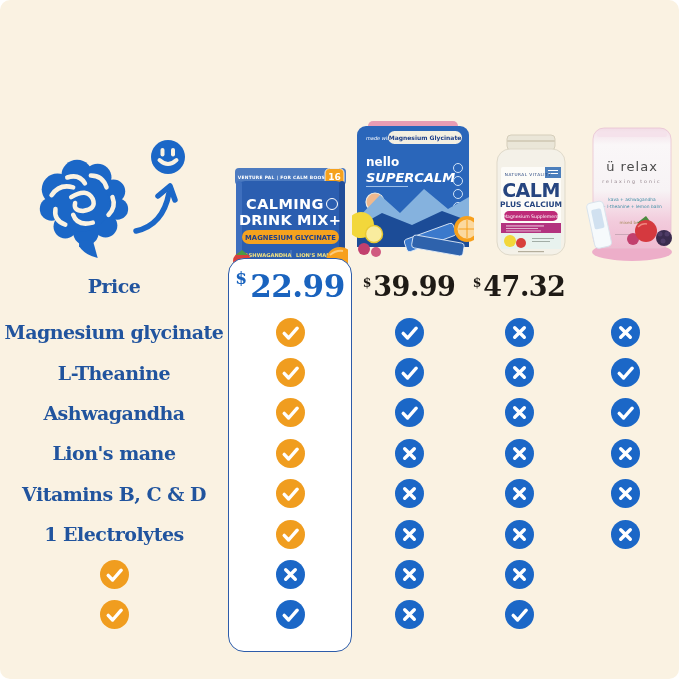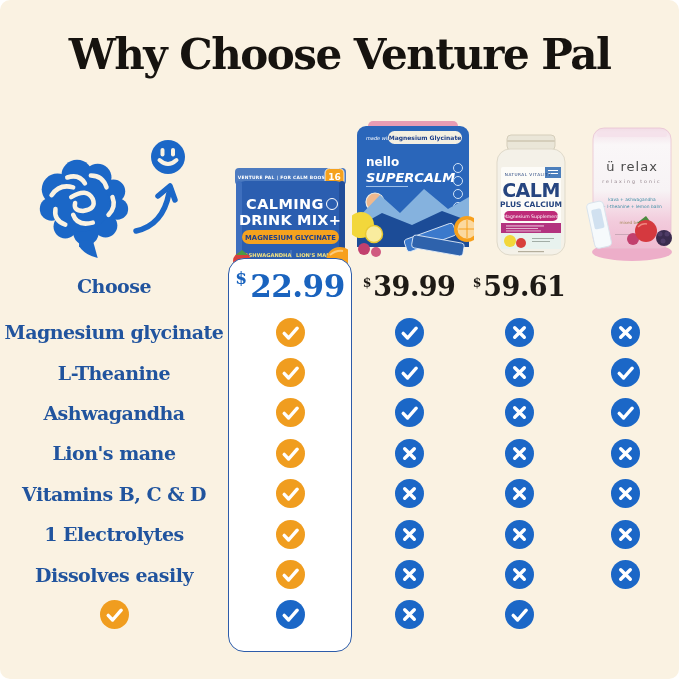--- a/index.html
+++ b/index.html
@@ -36,21 +36,20 @@
   .price .amt{font-size:27px;letter-spacing:-0.5px;}
   .price.main{color:var(--price-blue,#1A63BE);}
   .price.main .cur{font-size:17px;vertical-align:13px;margin-right:3px;}
   .price.main .amt{font-size:31px;}
 </style>
 </head>
 <body>
 
 <div class="canvas">
 
-  <h1 class="title">Why Choose Venture Pal</h1>
 
   <div class="decor">
     <svg class="brain-svg" width="108" height="112" viewBox="0 0 110 112">
       <g class="b-fill">
         <circle cx="30" cy="40" r="16"></circle>
           <circle cx="50" cy="26" r="16"></circle>
           <circle cx="71" cy="28" r="14"></circle>
         <circle cx="87" cy="42" r="12"></circle>
           <circle cx="91" cy="60" r="11"></circle>
           <circle cx="79" cy="77" r="12"></circle>
@@ -213,29 +212,29 @@
           <rect x="3.5" y="7" width="10" height="20" rx="2" fill="#BDD4EA" opacity="0.65"></rect>
         </g>
       </svg>
     </div>
   </div>
 
   <div class="highlight-box"></div>
 
   <div class="table">
     <div class="trow price-row">
-      <div class="feat-label">Choose</div>
+      <div class="feat-label">Price</div>
       <div class="cell">
           <span class="price main"><span class="cur">$</span><span class="amt">22.99</span></span>
         </div>
       <div class="cell">
           <span class="price"><span class="cur">$</span><span class="amt">39.99</span></span>
         </div>
       <div class="cell">
-          <span class="price"><span class="cur">$</span><span class="amt">59.61</span></span>
+          <span class="price"><span class="cur">$</span><span class="amt">47.32</span></span>
         </div>
     </div>
     <div id="feature-rows">
         <div class="trow">
           <div class="feat-label">Magnesium glycinate</div>
           <div class="cell">
             <svg width="29" height="29" viewBox="0 0 29 29">
               <circle cx="14.5" cy="14.5" r="14.5" fill="#F09D1F"></circle>
               <path d="M8.2 15.4l4.4 4.6 8.6-9.8" fill="none" stroke="#fff" stroke-width="3.4" stroke-linecap="round" stroke-linejoin="round"></path>
             </svg>
@@ -388,21 +387,20 @@
             </svg>
           </div>
           <div class="cell">
             <svg width="29" height="29" viewBox="0 0 29 29">
               <circle cx="14.5" cy="14.5" r="14.5" fill="#1B67C7"></circle>
               <path d="M9.7 9.7l9.6 9.6M19.3 9.7l-9.6 9.6" fill="none" stroke="#fff" stroke-width="3.4" stroke-linecap="round"></path>
             </svg>
           </div>
         </div>
         <div class="trow">
-          <div class="feat-label">Dissolves easily</div>
           <div class="cell">
             <svg width="29" height="29" viewBox="0 0 29 29">
               <circle cx="14.5" cy="14.5" r="14.5" fill="#F09D1F"></circle>
               <path d="M8.2 15.4l4.4 4.6 8.6-9.8" fill="none" stroke="#fff" stroke-width="3.4" stroke-linecap="round" stroke-linejoin="round"></path>
             </svg>
           </div>
           <div class="cell">
             <svg width="29" height="29" viewBox="0 0 29 29">
               <circle cx="14.5" cy="14.5" r="14.5" fill="#1B67C7"></circle>
               <path d="M9.7 9.7l9.6 9.6M19.3 9.7l-9.6 9.6" fill="none" stroke="#fff" stroke-width="3.4" stroke-linecap="round"></path>

